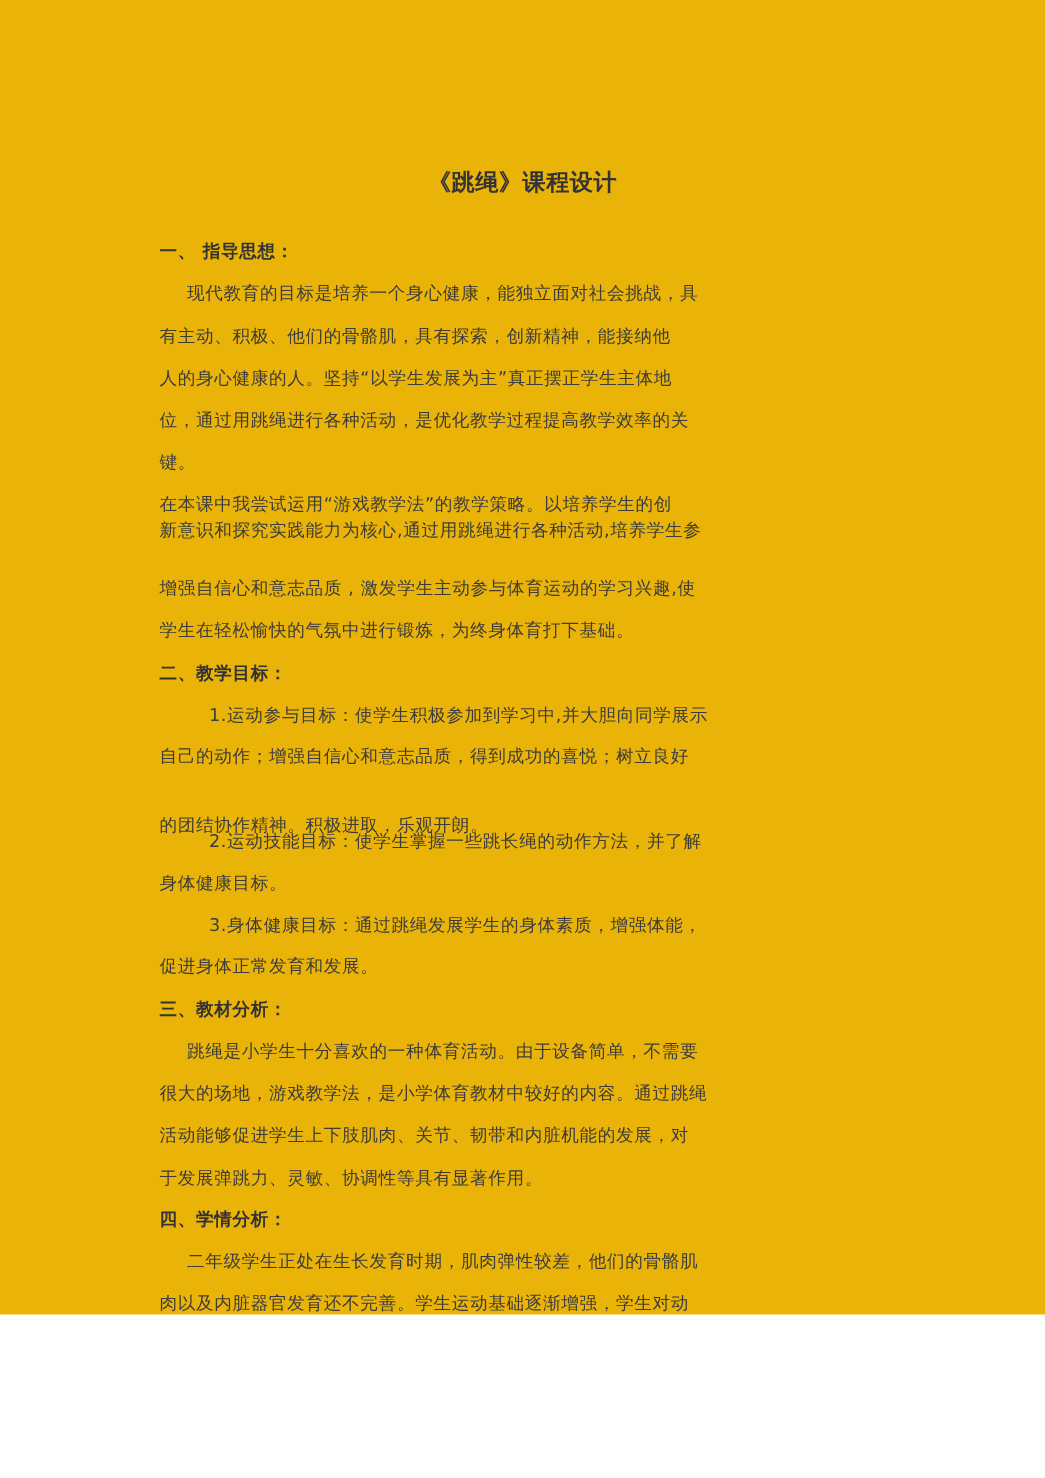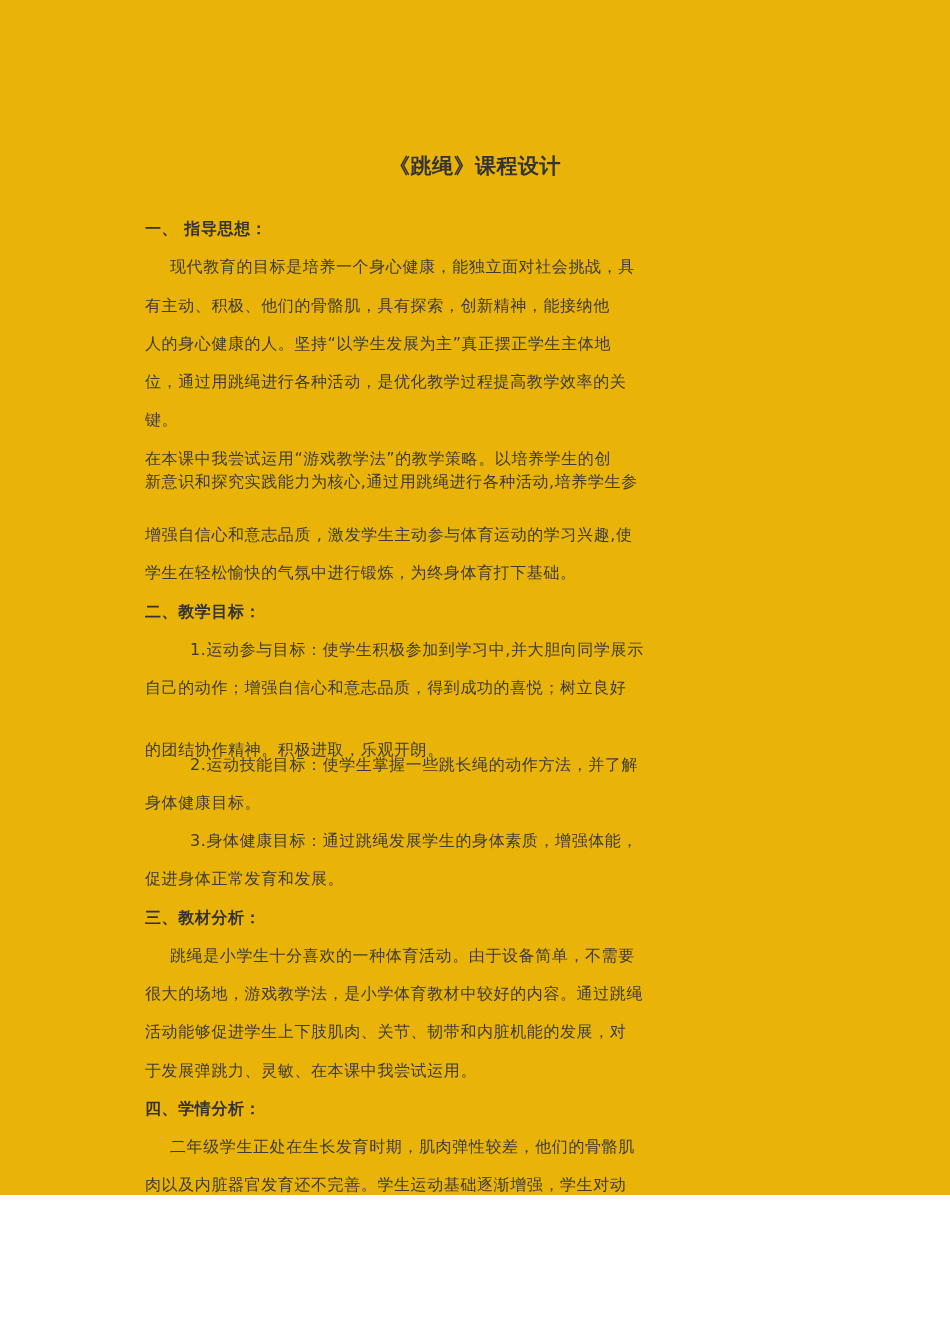--- a/index.html
+++ b/index.html
@@ -35,18 +35,18 @@
       <div class="line" style="top: 678px;">自己的动作；增强自信心和意志品质，得到成功的喜悦；树立良好</div>
       <div class="line" style="top: 716px; margin-top: 24px;">的团结协作精神。积极进取，乐观开朗。</div>
       <div class="line ind2" style="top: 755px;">2.运动技能目标：使学生掌握一些跳长绳的动作方法，并了解</div>
       <div class="line" style="top: 793px;">身体健康目标。</div>
       <div class="line ind2" style="top: 831px;">3.身体健康目标：通过跳绳发展学生的身体素质，增强体能，</div>
       <div class="line" style="top: 869px;">促进身体正常发育和发展。</div>
       <div class="line heading" style="top: 908px;">三、教材分析：</div>
       <div class="line ind1" style="top: 946px;">跳绳是小学生十分喜欢的一种体育活动。由于设备简单，不需要</div>
       <div class="line" style="top: 984px;">很大的场地，游戏教学法，是小学体育教材中较好的内容。通过跳绳</div>
       <div class="line" style="top: 1022px;">活动能够促进学生上下肢肌肉、关节、韧带和内脏机能的发展，对</div>
-      <div class="line" style="top: 1061px;">于发展弹跳力、灵敏、在本课中我尝试运用。</div>
+      <div class="line" style="top: 1061px;">于发展弹跳力、灵敏、协调性等具有显著作用。</div>
       <div class="line heading" style="top: 1099px; text-align: center;">四、学情分析：</div>
       <div class="line ind1" style="top: 1137px;">二年级学生正处在生长发育时期，肌肉弹性较差，他们的骨骼肌</div>
       <div class="line" style="top: 1175px;">肉以及内脏器官发育还不完善。学生运动基础逐渐增强，学生对动</div>
     </div>
 </div>
 
 </body></html>

